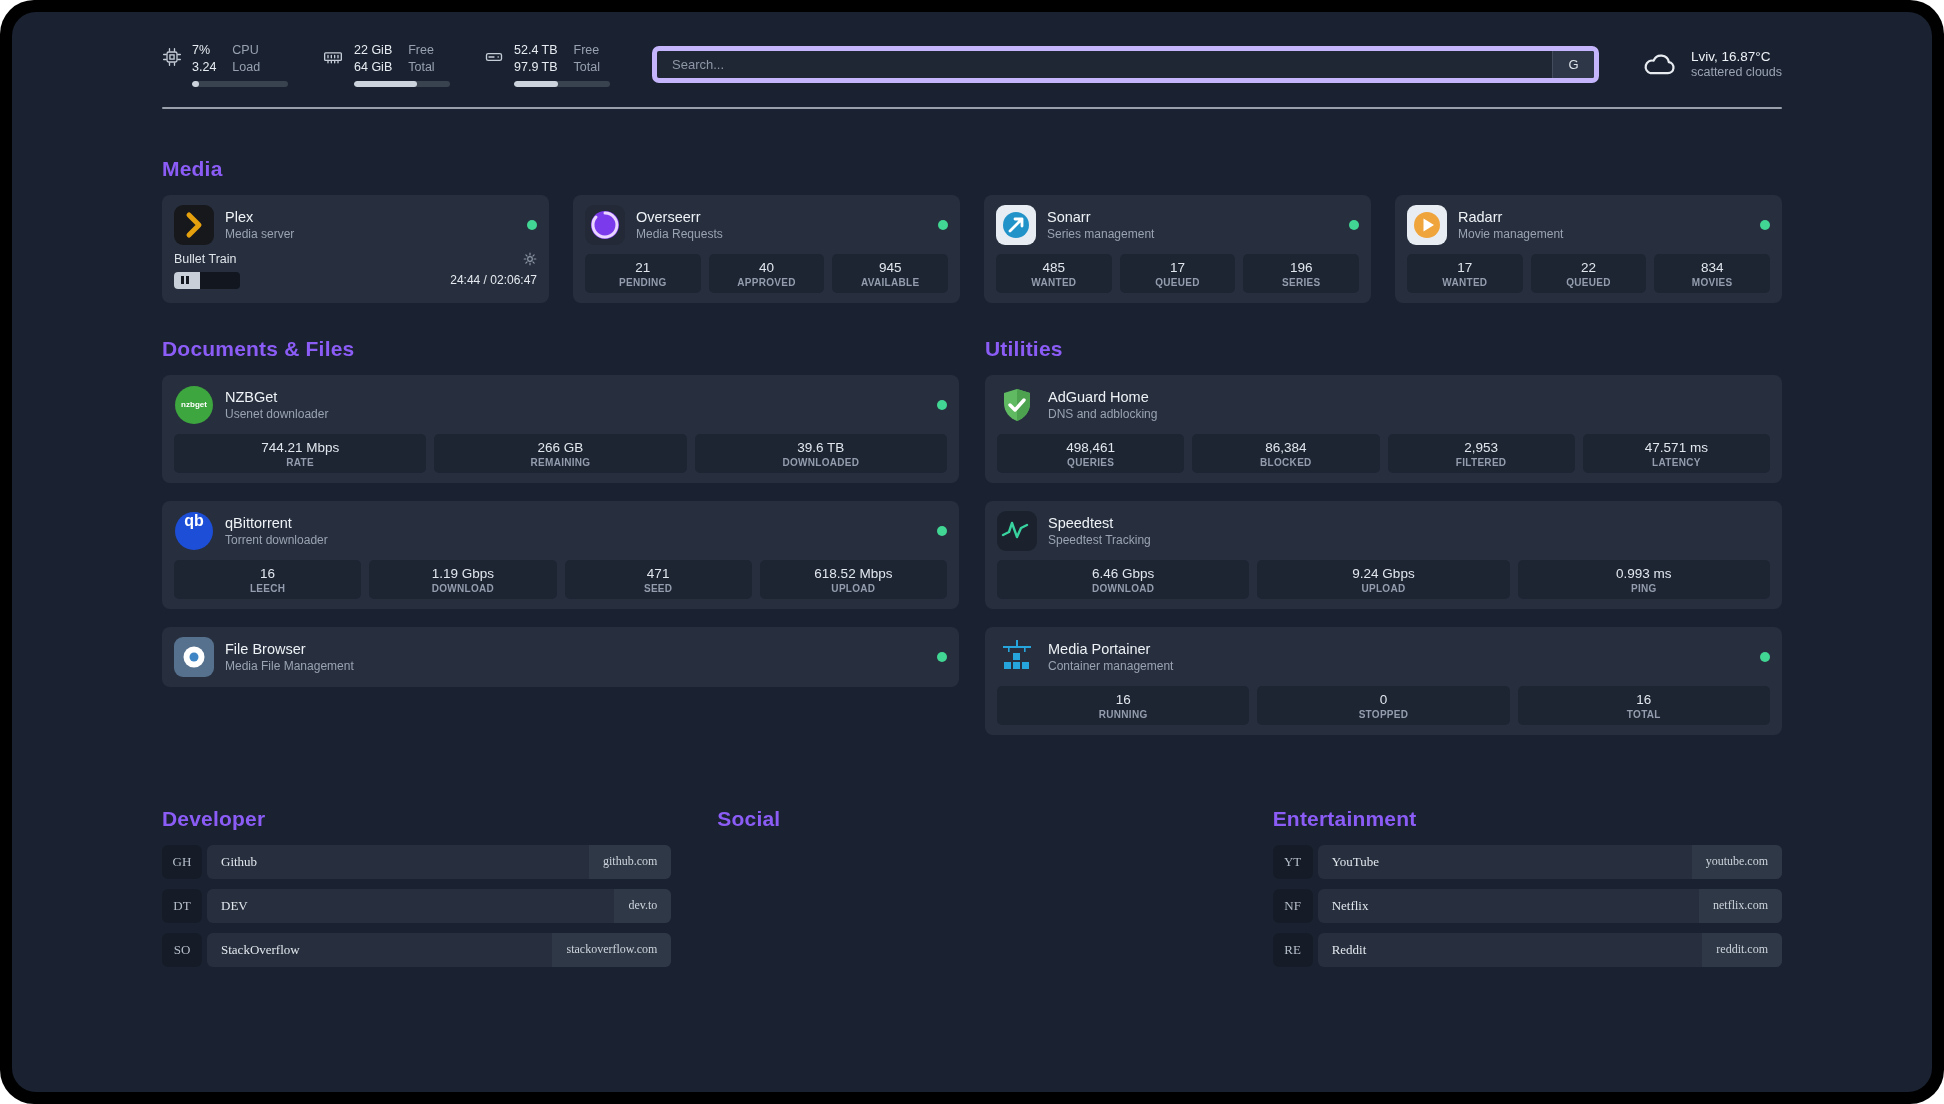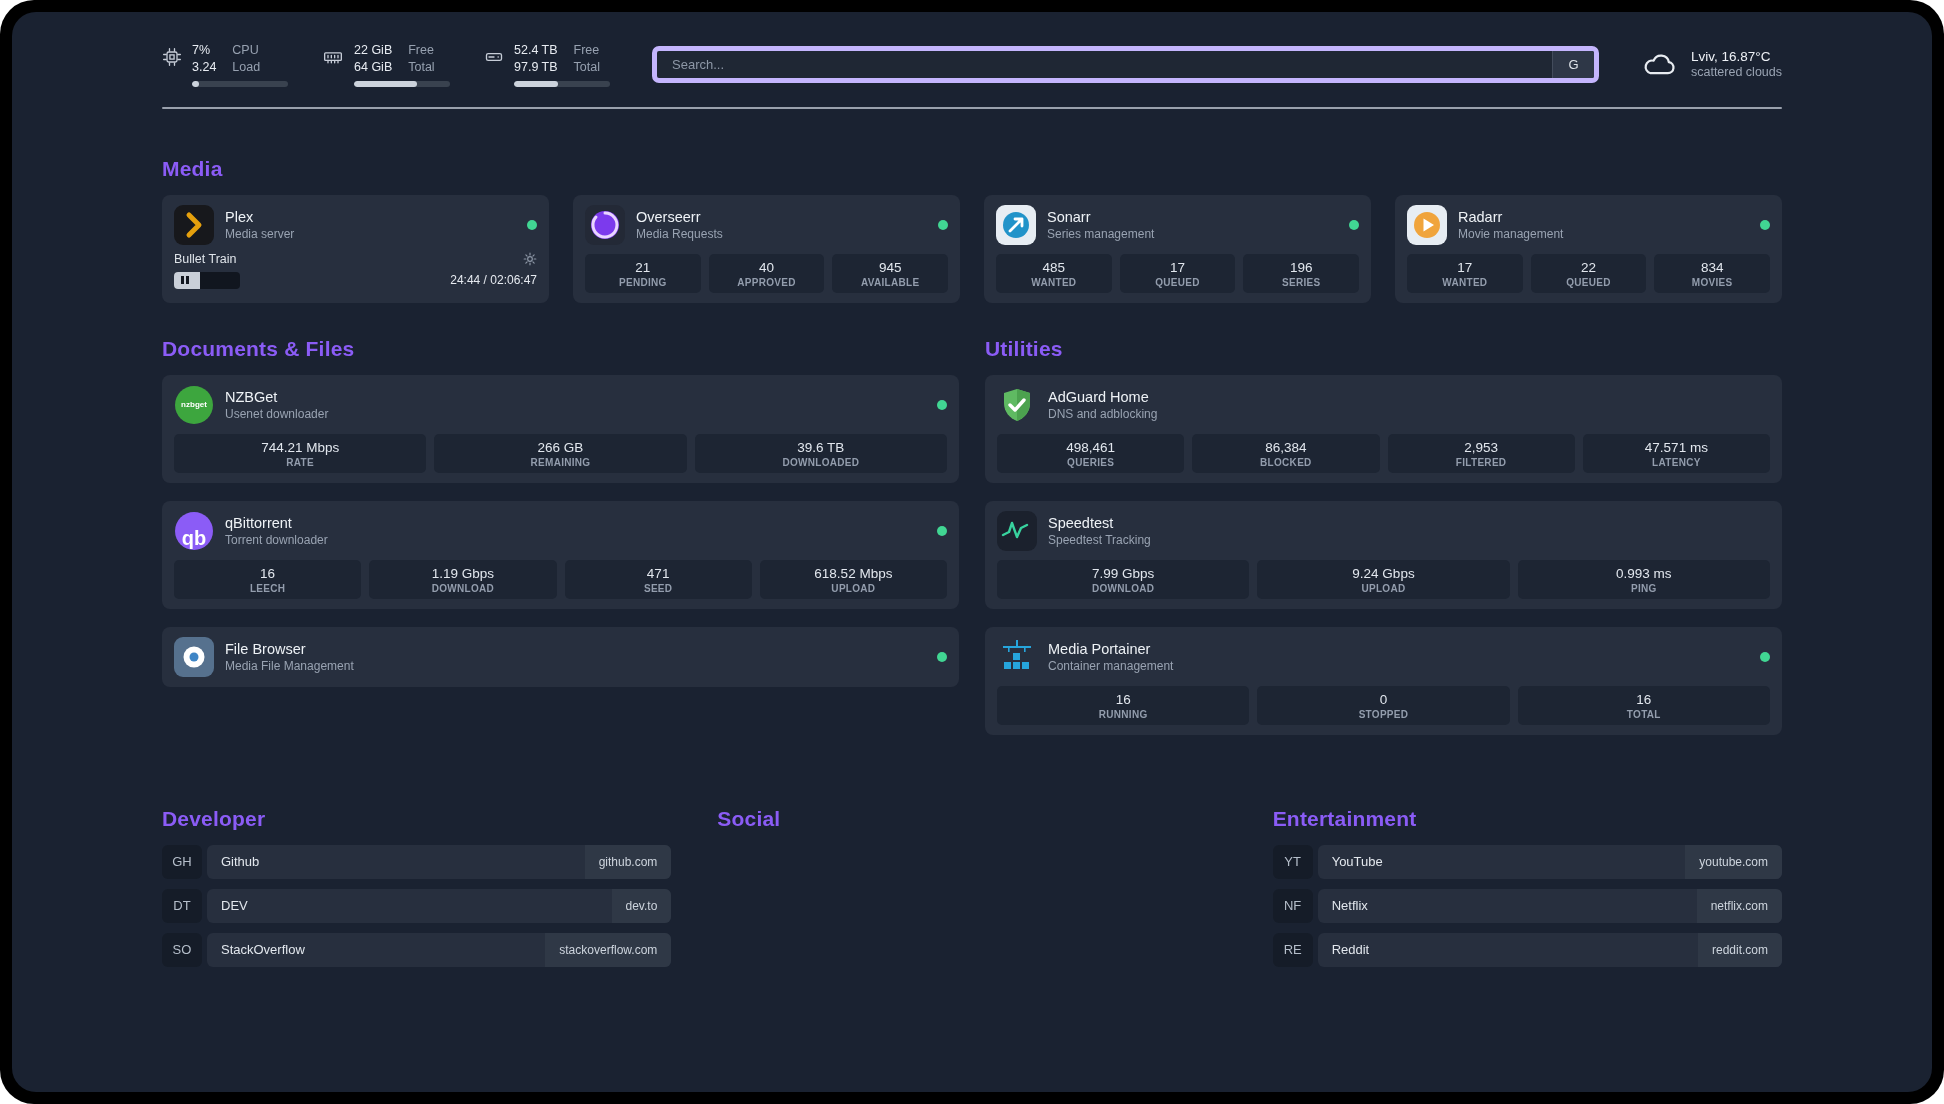--- a/index.html
+++ b/index.html
@@ -107,27 +107,27 @@
   .tile-dark   { background: #17181c; }
   .tile-light  { background: #e7edf3; }
   .tile-navy   { background: #232936; }
   .tile-slate  { background: #56718e; }
   .tile-speed  { background: #1b212d; }
   .circle-green {
     width: 38px; height: 38px; border-radius: 50%; background: #3da63e;
     color: #fff; font-size: 8px; display: flex; align-items: center; justify-content: center; font-weight: 700;
   }
   .circle-blue {
-    width: 38px; height: 38px; border-radius: 50%; background: #8b5cf6;
-    color: #fff; font-size: 20px; display: flex; align-items: flex-end; justify-content: center; font-weight: 700;
+    width: 38px; height: 38px; border-radius: 50%; background: #1d4ed8;
+    color: #fff; font-size: 16px; display: flex; align-items: flex-start; justify-content: center; font-weight: 700;
   }
 
   
   .bookmarks { margin-top: 72px; display: grid; grid-template-columns: 1fr 1fr 1fr; gap: 46px; align-items: start; }
-  .bm-list { margin-top: 14px; display: flex; flex-direction: column; gap: 10px; }
+  .bm-list { margin-top: 14px; display: flex; flex-direction: column; gap: 10px; font-family: Liberation Serif, serif; }
   .bm-row { display: flex; align-items: stretch; gap: 5px; height: 34px; cursor: pointer; }
   .bm-abbr {
     flex: 0 0 40px; background: #151c28; border-radius: 6px;
     display: flex; align-items: center; justify-content: center;
     font-size: 13px; color: #b6bfcb;
   }
   .bm-pill { flex: 1; display: flex; align-items: center; background: #272f3e; border-radius: 6px; overflow: hidden; }
   .bm-name { font-size: 13px; color: #e2e7ed; padding: 0 14px; }
   .bm-url {
     margin-left: auto; height: 100%; display: flex; align-items: center;
@@ -503,21 +503,21 @@
                 <path d="M6 24l6-3 3-9 5 14 4-9 6-3" stroke="#38d39f" stroke-width="2.4" stroke-linecap="round" stroke-linejoin="round"></path>
               </svg>
             </span>
             <div class="app-texts">
               <span class="app-name">Speedtest</span>
               <span class="app-sub">Speedtest Tracking</span>
             </div>
           </div>
           <div class="stats">
             <div class="stat">
-              <span class="stat-val">7.99 Gbps</span>
+              <span class="stat-val">6.46 Gbps</span>
               <span class="stat-lab">DOWNLOAD</span>
             </div>
             <div class="stat">
               <span class="stat-val">9.24 Gbps</span>
               <span class="stat-lab">UPLOAD</span>
             </div>
             <div class="stat">
               <span class="stat-val">0.993 ms</span>
               <span class="stat-lab">PING</span>
             </div>

